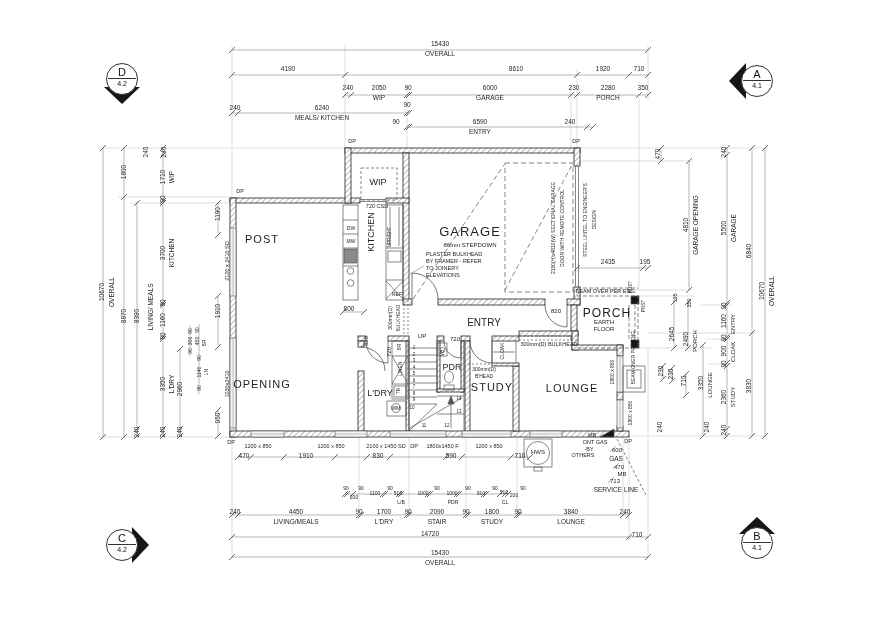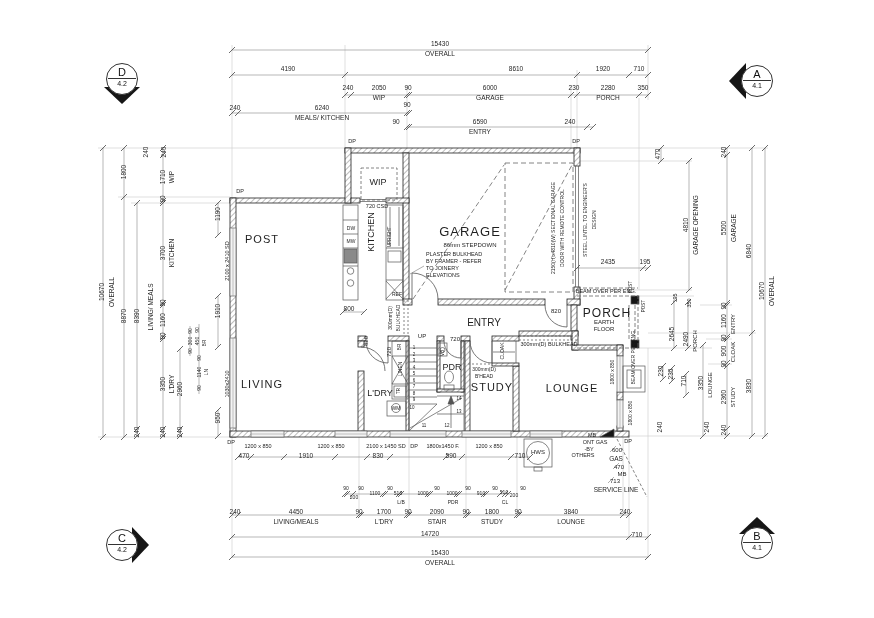--- a/index.html
+++ b/index.html
@@ -325,21 +325,21 @@
       <div class="lb" style="left: 637px; top: 535px; font-size: 6.5px; transform: translate(-50%, -50%);">710</div>
       <div class="lb" style="left: 440px; top: 553px; font-size: 6.5px; transform: translate(-50%, -50%);">15430</div>
       <div class="lb" style="left: 440px; top: 563px; font-size: 6.5px; transform: translate(-50%, -50%);">OVERALL</div>
       <div class="lb" style="left: 617px; top: 450px; font-size: 6px; transform: translate(-50%, -50%);">600</div>
       <div class="lb" style="left: 616px; top: 459px; font-size: 6.5px; transform: translate(-50%, -50%);">GAS</div>
       <div class="lb" style="left: 619px; top: 467px; font-size: 6px; transform: translate(-50%, -50%);">470</div>
       <div class="lb" style="left: 622px; top: 474px; font-size: 6px; transform: translate(-50%, -50%);">MB</div>
       <div class="lb" style="left: 615px; top: 481px; font-size: 6px; transform: translate(-50%, -50%);">713</div>
       <div class="lb" style="left: 616px; top: 490px; font-size: 6.5px; transform: translate(-50%, -50%);">SERVICE LINE</div>
       <div class="lb" style="left: 262px; top: 239px; font-size: 11px; letter-spacing: 1px; transform: translate(-50%, -50%);">POST</div>
-      <div class="lb" style="left: 262px; top: 384px; font-size: 11px; letter-spacing: 1px; transform: translate(-50%, -50%);">LIVING</div>
+      <div class="lb" style="left: 262px; top: 384px; font-size: 11px; letter-spacing: 1px; transform: translate(-50%, -50%);">OPENING</div>
       <div class="lb" style="left: 371px; top: 232px; font-size: 9px; transform: translate(-50%, -50%) rotate(-90deg);">KITCHEN</div>
       <div class="lb" style="left: 378px; top: 182px; font-size: 9px; transform: translate(-50%, -50%);">WIP</div>
       <div class="lb" style="left: 470px; top: 231px; font-size: 13px; letter-spacing: 1px; transform: translate(-50%, -50%);">GARAGE</div>
       <div class="lb" style="left: 470px; top: 245px; font-size: 6px; transform: translate(-50%, -50%);">86mm STEPDOWN</div>
       <div class="lb" style="left: 484px; top: 323px; font-size: 10px; transform: translate(-50%, -50%);">ENTRY</div>
       <div class="lb" style="left: 607px; top: 313px; font-size: 12px; letter-spacing: 1px; transform: translate(-50%, -50%);">PORCH</div>
       <div class="lb" style="left: 604px; top: 322px; font-size: 6px; transform: translate(-50%, -50%);">EARTH</div>
       <div class="lb" style="left: 604px; top: 329px; font-size: 6px; transform: translate(-50%, -50%);">FLOOR</div>
       <div class="lb" style="left: 380px; top: 393px; font-size: 9px; transform: translate(-50%, -50%);">L'DRY</div>
       <div class="lb" style="left: 452px; top: 367px; font-size: 9px; transform: translate(-50%, -50%);">PDR</div>

